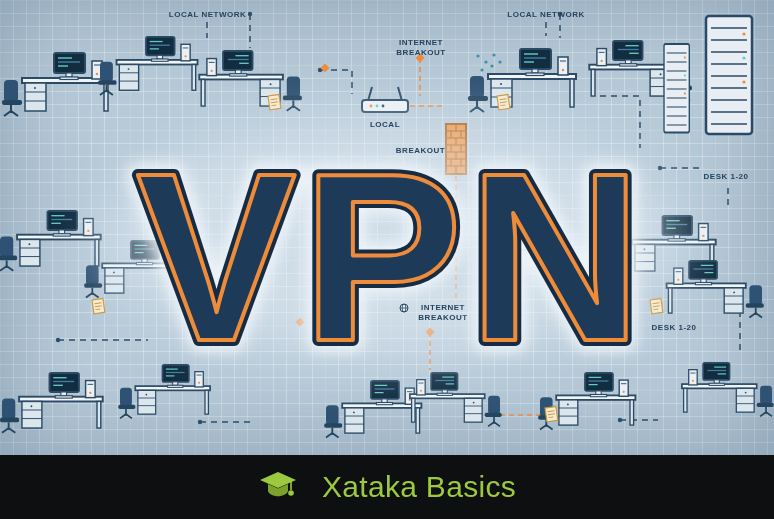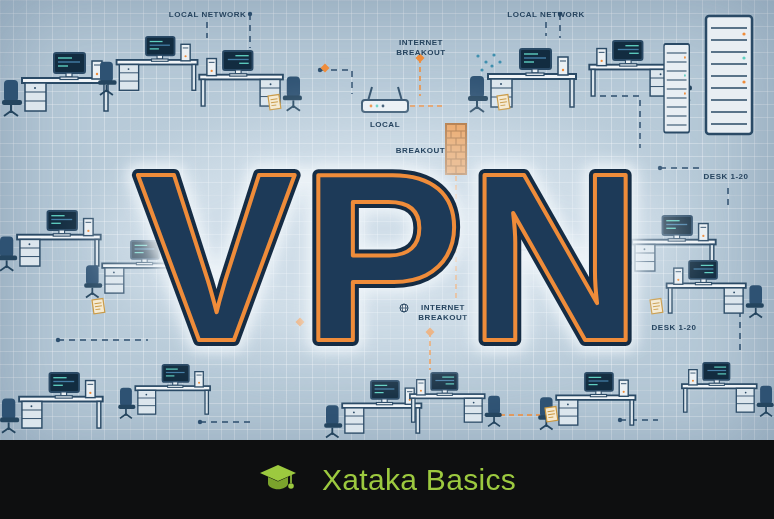--- a/index.html
+++ b/index.html
@@ -29,21 +29,21 @@
   .lbl-firewall  { left:393px; top:146px; width:55px; }
   .lbl-desk-top  { left:691px; top:172px; width:70px; }
   .lbl-desk-mid  { left:639px; top:323px; width:70px; }
   .mid-ib { position:absolute; left:399px; top:303px; z-index:3; display:flex; align-items:flex-start; gap:3px; }
   .mid-ib .txt { width:62px; font-size:8px; font-weight:bold; color:#26445f; letter-spacing:.5px; text-align:center; line-height:1.25; }
 
   
   .vpn-title { position:absolute; top:0; left:0; width:100%; height:100%; z-index:4; pointer-events:none; }
 
   
-  .footer { position:absolute; left:0; right:0; bottom:0; height:79px; background:var(--footer-bg,#0e0f10);
+  .footer { position:absolute; left:0; right:0; bottom:0; height:64px; background:var(--footer-bg,#0e0f10);
             display:flex; align-items:center; justify-content:center; gap:24px; z-index:6; }
   .brand  { font-size:30px; color:var(--brand-green,#9cc93f); letter-spacing:.3px; }
   .cap    { display:flex; align-items:center; }
 </style>
 </head>
 <body>
 
 <div class="canvas">
 
   <div class="art">

